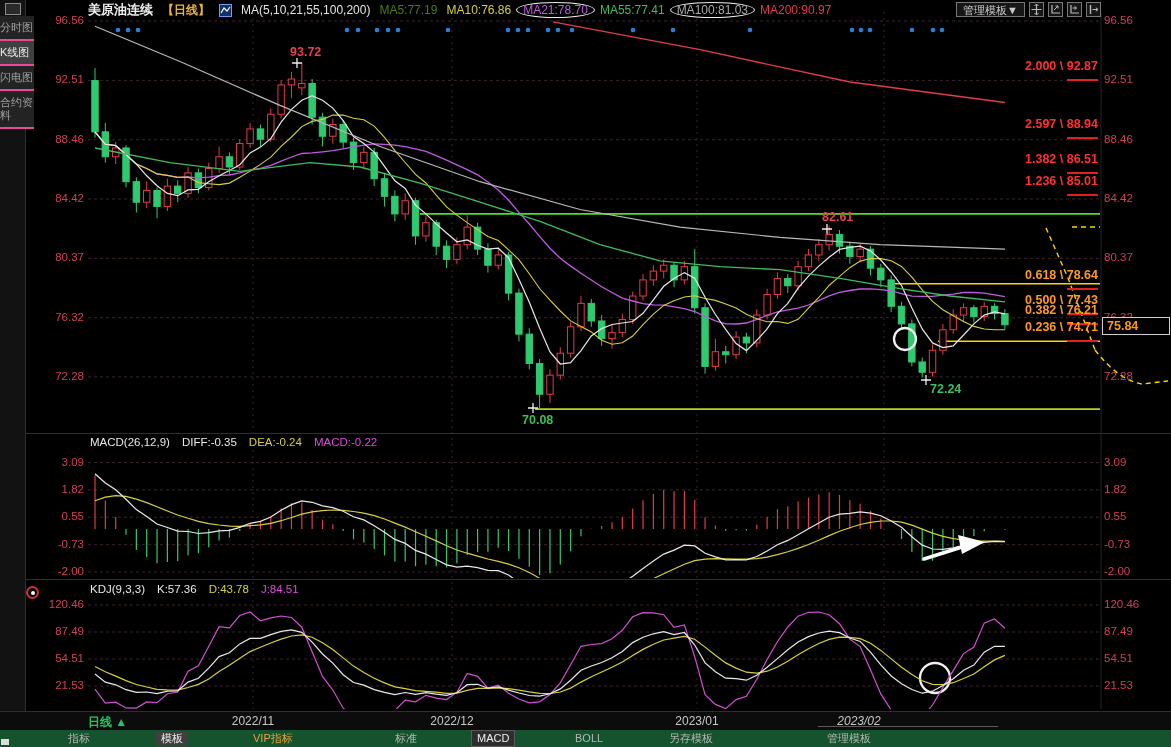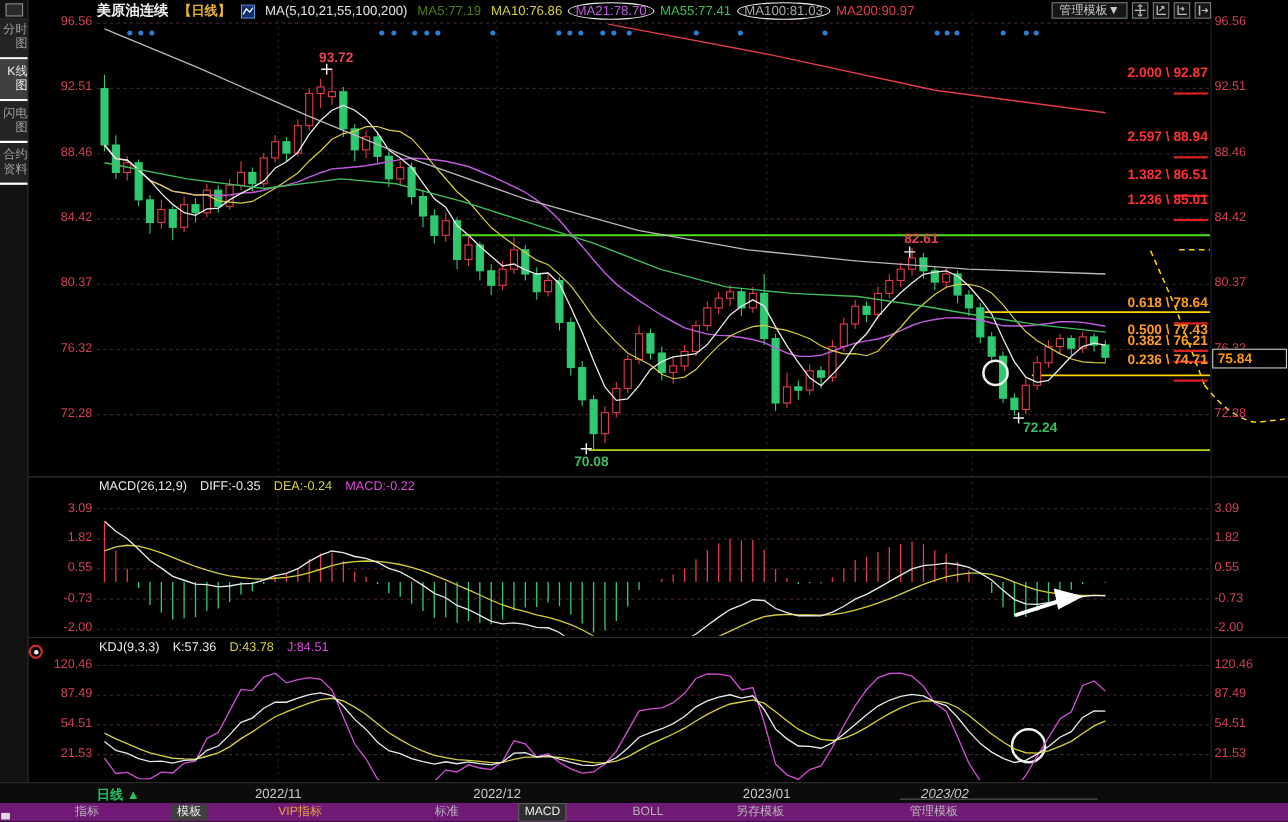--- a/index.html
+++ b/index.html
@@ -2,52 +2,52 @@
 <html><head>
 <meta charset="utf-8">
 <style>
   html,body{margin:0;padding:0;background:#000;}
   body{width:1171px;height:747px;position:relative;overflow:hidden;
        font-family:"Liberation Sans","DejaVu Sans",sans-serif;color:#ddd;}
   .abs{position:absolute;}
   
   #sidebar{left:0;top:0;width:25px;height:730px;background:#121212;border-right:1px solid #2d2d2d;z-index:5;}
   .sb-icon{position:absolute;left:5px;top:3px;width:14px;height:10px;border:1px solid #8a8a8a;background:#2a2a2a;}
-  .sb-item{width:25px;text-align:right;font-size:11px;line-height:13px;color:#9f9f9f;
-           padding:5px 0;word-break:break-all;cursor:pointer;background:#232323;border-bottom:2px solid #ffffff;}
+  .sb-item{width:34px;text-align:left;font-size:11px;line-height:13px;color:#9f9f9f;
+           padding:5px 0;word-break:break-all;cursor:pointer;background:#232323;border-bottom:2px solid #ec4899;}
   .sb-item.sel{background:#404040;color:#ececec;}
   #sb-list{position:absolute;top:16px;left:0;width:25px;}
   
   #hdr{left:88px;top:2px;height:16px;display:flex;align-items:center;gap:9px;font-size:12px;white-space:nowrap;z-index:6;}
   .sym{color:#f0f0f0;font-weight:bold;font-size:13px;}
   .period{color:#e8b33c;font-weight:bold;}
   .maformula{color:#e4e4e4;}
   .circ{border:1.5px solid #eee;border-radius:50%;padding:0 6px;margin:0 -4px;}
   
   #toolbar{left:956px;top:2px;display:flex;gap:4px;z-index:7;align-items:center;}
   .theme-btn{border:1px solid #777;color:#c9c9c9;background:#161616;font-size:11px;height:15px;line-height:14px;padding:0 6px;cursor:pointer;}
   .icon-btn{width:15px;height:15px;border:1px solid #777;background:#161616;padding:0;cursor:pointer;display:flex;align-items:center;justify-content:center;}
   .icon-btn svg{display:block;}
   
   #overlay{left:0;top:0;width:1171px;height:747px;pointer-events:none;z-index:4;}
   .axl{position:absolute;font-size:11.5px;color:#d24055;width:58px;text-align:right;}
   .axr{position:absolute;font-size:11.5px;color:#d24055;width:64px;text-align:left;left:1104px;}
   .fib{position:absolute;font-size:12.5px;font-weight:bold;width:130px;text-align:right;right:73px;white-space:nowrap;}
-  .fib .pr{border-bottom:2px solid #e02020;padding-bottom:11px;}
+  .fib .pr{border-bottom:2px solid #e02020;padding-bottom:6px;}
   .pricebox{position:absolute;left:1102px;width:62px;height:16px;border:1px solid #cfcfcf;background:#000;
             color:#ff9900;font-size:12.5px;font-weight:bold;line-height:16px;padding-left:4px;z-index:6;}
   .panel-hdr{position:absolute;left:90px;font-size:11.5px;display:flex;gap:12px;white-space:nowrap;z-index:6;}
   .t-white{color:#e8e8e8;} .t-yellow{color:#d6cf3b;} .t-magenta{color:#e049e0;}
   
   #xaxis{left:0;top:711px;width:1171px;height:18px;background:#0c0c0c;border-top:1px solid #2e2e2e;border-bottom:1px solid #2e2e2e;z-index:5;}
   .pl{position:absolute;left:88px;top:2px;color:#22c55e;font-size:12px;font-weight:bold;}
   .xdate{position:absolute;top:2px;color:#c8c8c8;font-size:12px;transform:translateX(-50%);}
   .xscroll{position:absolute;left:818px;top:14px;width:180px;height:1px;background:#5a5a5a;}
   
-  #tabbar{left:0;top:730px;width:1171px;height:17px;background:#701a75;z-index:5;}
+  #tabbar{left:0;top:730px;width:1171px;height:17px;background:#14532d;z-index:5;}
   .tab{position:absolute;top:1px;height:15px;line-height:15px;font-size:11px;color:#b5b5b5;padding:0 5px;cursor:pointer;}
   .tab.selected{background:#3f3f3f;color:#ececec;}
   .tab.vip{color:#e8a33d;}
   .tab.pressed{background:#2e2e2e;color:#ececec;outline:1px solid #5a5a5a;}
   .grip{position:absolute;left:1px;top:739px;width:8px;height:6px;background:#dcdcdc;z-index:6;}
   .target-ic{position:absolute;left:26px;top:586px;width:9px;height:9px;border:2px solid #d03030;border-radius:50%;z-index:6;}
   .target-ic span{position:absolute;left:2.5px;top:2.5px;width:4px;height:4px;background:#fff;border-radius:50%;}
   #cv{position:absolute;left:0;top:0;z-index:2;}
 </style>
 </head>

